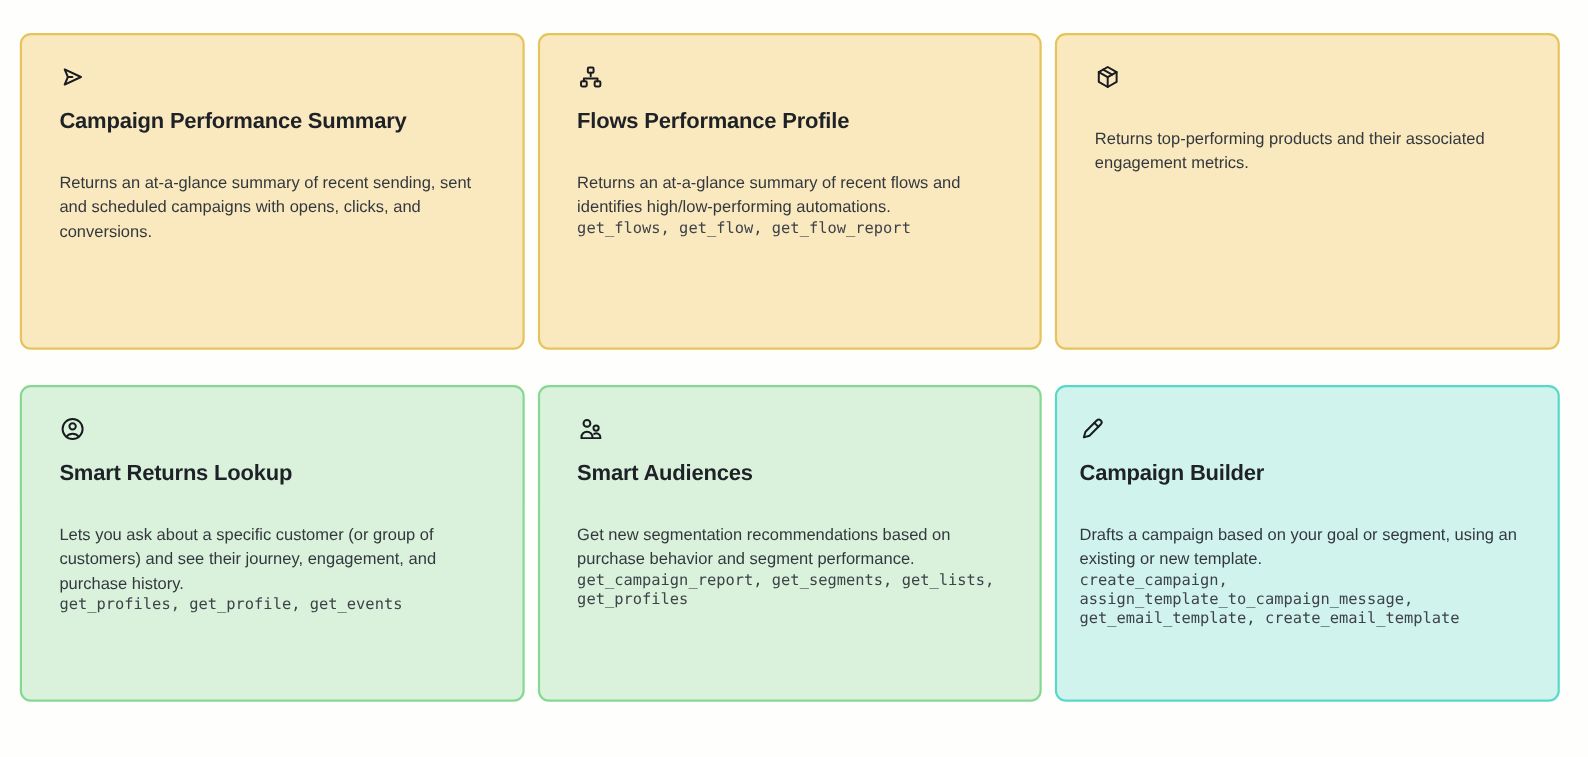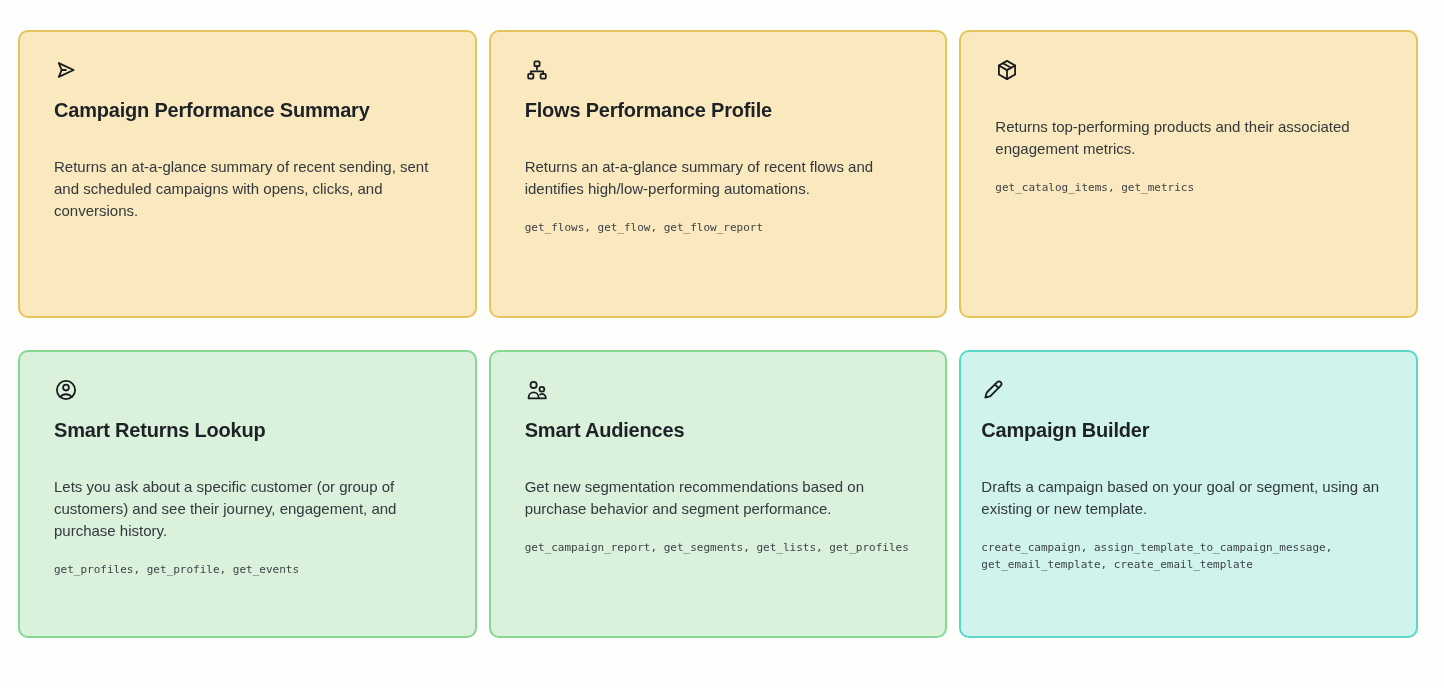--- a/index.html
+++ b/index.html
@@ -47,23 +47,22 @@
     color: #1E2227;
   }
   .desc {
     margin: 34px 0 0 0;
     font-size: 15px;
     line-height: 22px;
     color: #33383E;
   }
   .tools {
     display: block;
-    margin-top: 19px;
     font-family: "DejaVu Sans Mono", monospace;
-    font-size: 11px;
+    font-size: 14px;
     line-height: 17px;
     color: #3E4349;
   }
 </style>
 </head>
 <body>
 
 <div class="grid">
 
   <section class="card card--yellow">
@@ -94,21 +93,20 @@
   <section class="card card--yellow">
     <span class="icon">
       <svg viewBox="0 0 24 24" fill="none" stroke="currentColor" stroke-width="1.8" stroke-linecap="round" stroke-linejoin="round">
         <path d="M12 2.9 20.1 7.5v9L12 21.1 3.9 16.5v-9Z"></path>
         <path d="M3.9 7.5 12 12.1l8.1-4.6"></path>
         <path d="M12 12.1v9"></path>
         <path d="M7.9 5.2l8.2 4.6"></path>
       </svg>
     </span>
     <p class="desc">Returns top-performing products and their associated engagement metrics.</p>
-    <code class="tools">get_catalog_items, get_metrics</code>
   </section>
 
   <section class="card card--green">
     <span class="icon">
       <svg viewBox="0 0 24 24" fill="none" stroke="currentColor" stroke-width="1.8" stroke-linecap="round" stroke-linejoin="round">
         <circle cx="12" cy="12" r="9.1"></circle>
         <circle cx="12" cy="9.6" r="2.9"></circle>
         <path d="M6.3 19a7.3 7.3 0 0 1 11.4 0"></path>
       </svg>
     </span>

